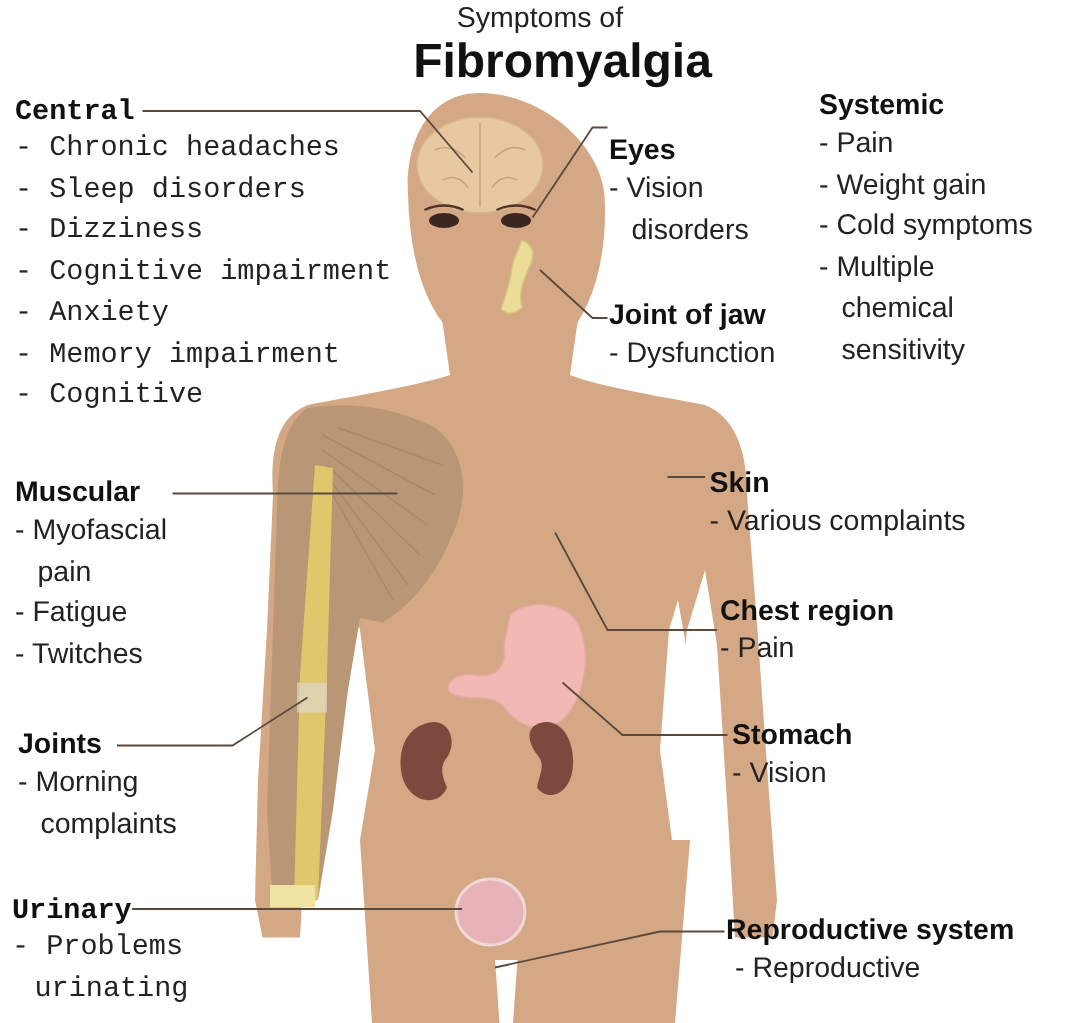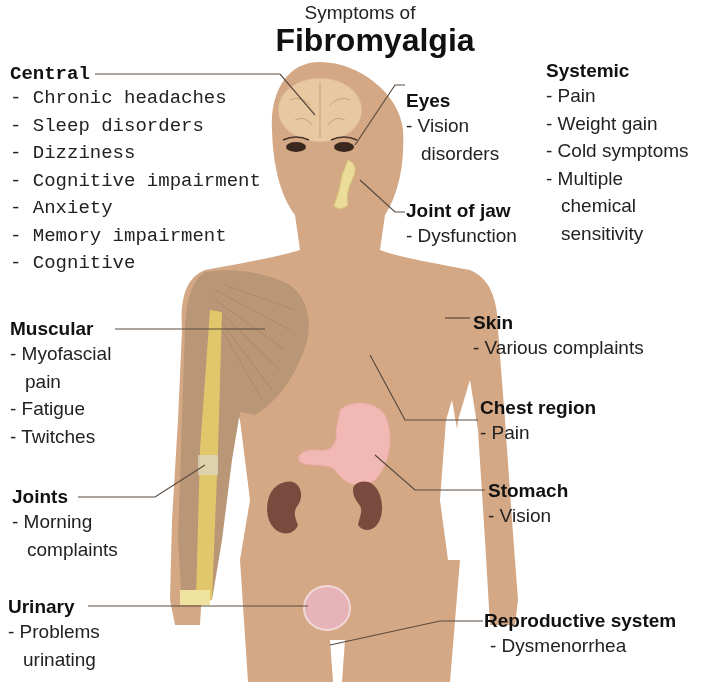--- a/index.html
+++ b/index.html
@@ -152,24 +152,24 @@
     <div class="head">Joints</div>
     <div class="item">- Morning</div>
     <div class="item wrap2">complaints</div>
   </div>
 
   <div class="group" style="left:488px; top:480px;">
     <div class="head">Stomach</div>
     <div class="item">- Vision</div>
   </div>
 
-  <div class="group" style="left:8px; top:596px;">
+  <div class="group" style="left:8px; top:596px;font-family:Liberation Mono, monospace;">
     <div class="head">Urinary</div>
     <div class="item">- Problems</div>
     <div class="item wrap2">urinating</div>
   </div>
 
   <div class="group" style="left:484px; top:610px;">
     <div class="head">Reproductive system</div>
-    <div class="item" style="padding-left:6px">- Dysmenorrhea</div>
+    <div class="item" style="padding-left:6px">- Reproductive</div>
   </div>
 
 </div>
 
 </body></html>

